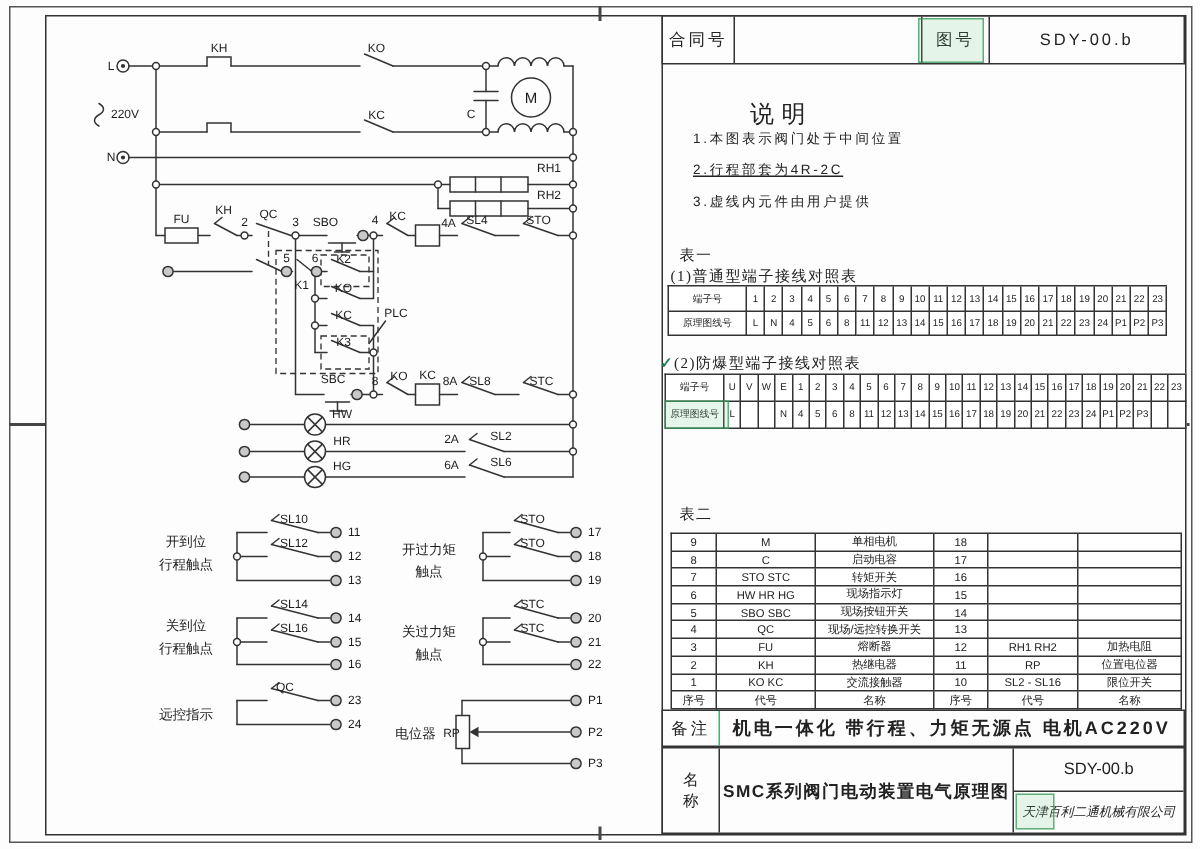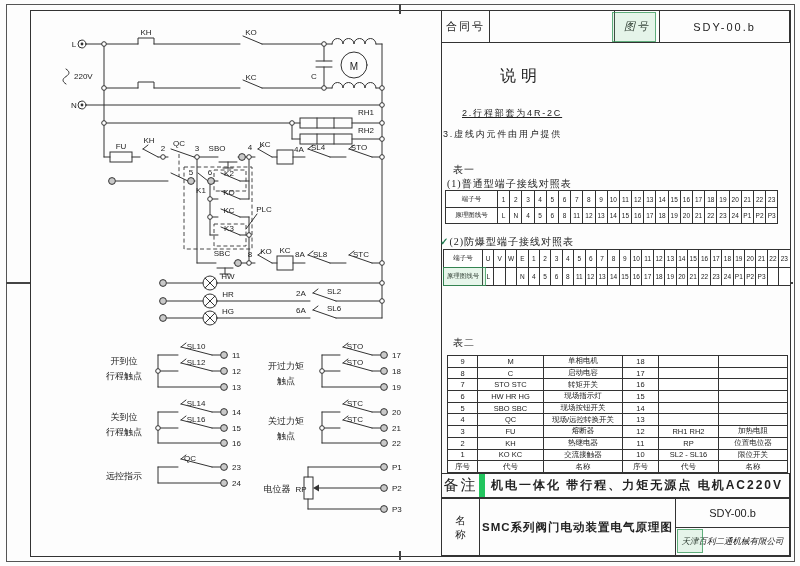--- a/index.html
+++ b/index.html
@@ -30,22 +30,22 @@
                justify-content:center;font-size:6.5px;white-space:nowrap;overflow:hidden;}
   .tgrid .rowlab{letter-spacing:0px;}
 
   
   #comptable{display:grid;border-left:1px solid #333;border-top:1px solid #333;box-sizing:border-box;background:#fff;}
   #comptable .cell{border-right:1px solid #333;border-bottom:1px solid #333;display:flex;align-items:center;
                    justify-content:center;font-size:7.5px;white-space:nowrap;overflow:hidden;}
 
   
   #remark{left:441px;top:473px;width:349px;height:25px;display:flex;border:1px solid #333;box-sizing:border-box;}
-  #remark .lab{width:37px;border-right:6px solid #22c55e;display:flex;align-items:center;justify-content:center;
-               font-size:15px;letter-spacing:2px;}
+  #remark .lab{width:37px;border-right:1px solid #22c55e;display:flex;align-items:center;justify-content:center;
+               font-size:11px;letter-spacing:2px;}
   #remark .val{flex:1;display:flex;align-items:center;justify-content:center;font-size:12px;
                letter-spacing:2px;font-weight:600;white-space:nowrap;}
   #nameblock{left:441px;top:498px;width:349px;height:58px;display:flex;border:1px solid #333;box-sizing:border-box;}
   #nameblock .lab{width:37px;border-right:1px solid #333;display:flex;flex-direction:column;align-items:center;
                   justify-content:center;font-size:10.5px;line-height:14px;}
   #nameblock .main{width:195px;border-right:1px solid #333;display:flex;align-items:center;justify-content:center;
                    font-size:11.5px;font-weight:600;letter-spacing:1px;white-space:nowrap;}
   #nameblock .right{flex:1;display:flex;flex-direction:column;}
   #nameblock .right .rno{height:29px;border-bottom:1px solid #333;display:flex;align-items:center;
                          justify-content:center;font-size:11px;box-sizing:border-box;}
@@ -383,27 +383,28 @@
       <text x="277" y="489" font-size="9" text-anchor="middle" dominant-baseline="central">电位器</text>
       <text x="301" y="489" font-size="8" text-anchor="middle" dominant-baseline="central">RP</text>
       <text x="392" y="467" font-size="8" text-anchor="start" dominant-baseline="central">P1</text>
       <text x="392" y="488" font-size="8" text-anchor="start" dominant-baseline="central">P2</text>
       <text x="392" y="509" font-size="8" text-anchor="start" dominant-baseline="central">P3</text>
     </svg>
 
   <div id="toprow" class="abs">
     <div class="hcell" style="width:47px;">合同号</div>
     <div class="hcell" style="width:124px;"></div>
-    <div class="hcell" style="width:44px;font-style:italic;">图号</div>
+    <div class="hcell" style="width:44px;">图号</div>
     <div class="hcell" style="flex:1;">SDY-00.b</div>
   </div>
 
   <div class="abs note-title" style="left:500px;top:66px;">说明</div>
+  <div class="abs note-item" style="left:462px;top:86px;">1.本图表示阀门处于中间位置</div>
   <div class="abs note-item" style="left:462px;top:107px;text-decoration:underline;">2.行程部套为4R-2C</div>
-  <div class="abs note-item" style="left:443px;top:128px;">3.虚线内元件由用户提供</div>
+  <div class="abs note-item" style="left:462px;top:128px;">3.虚线内元件由用户提供</div>
 
   <div class="abs tbl-title" style="left:453px;top:163px;">表一</div>
   <div class="abs tbl-title" style="left:447px;top:177px;">(1)普通型端子接线对照表</div>
   <div class="abs tbl-title" style="left:440px;top:235px;"><span class="check">✓</span><span>(2)防爆型端子接线对照表</span></div>
 
   <div id="t1" class="abs tgrid" style="left: 445px; top: 190px; grid-template-columns: 52px repeat(23, 12.2px); grid-template-rows: 17px 16px;">
       <div class="cell rowlab">端子号</div>
       <div class="cell">1</div>
       <div class="cell">2</div>
       <div class="cell">3</div>

